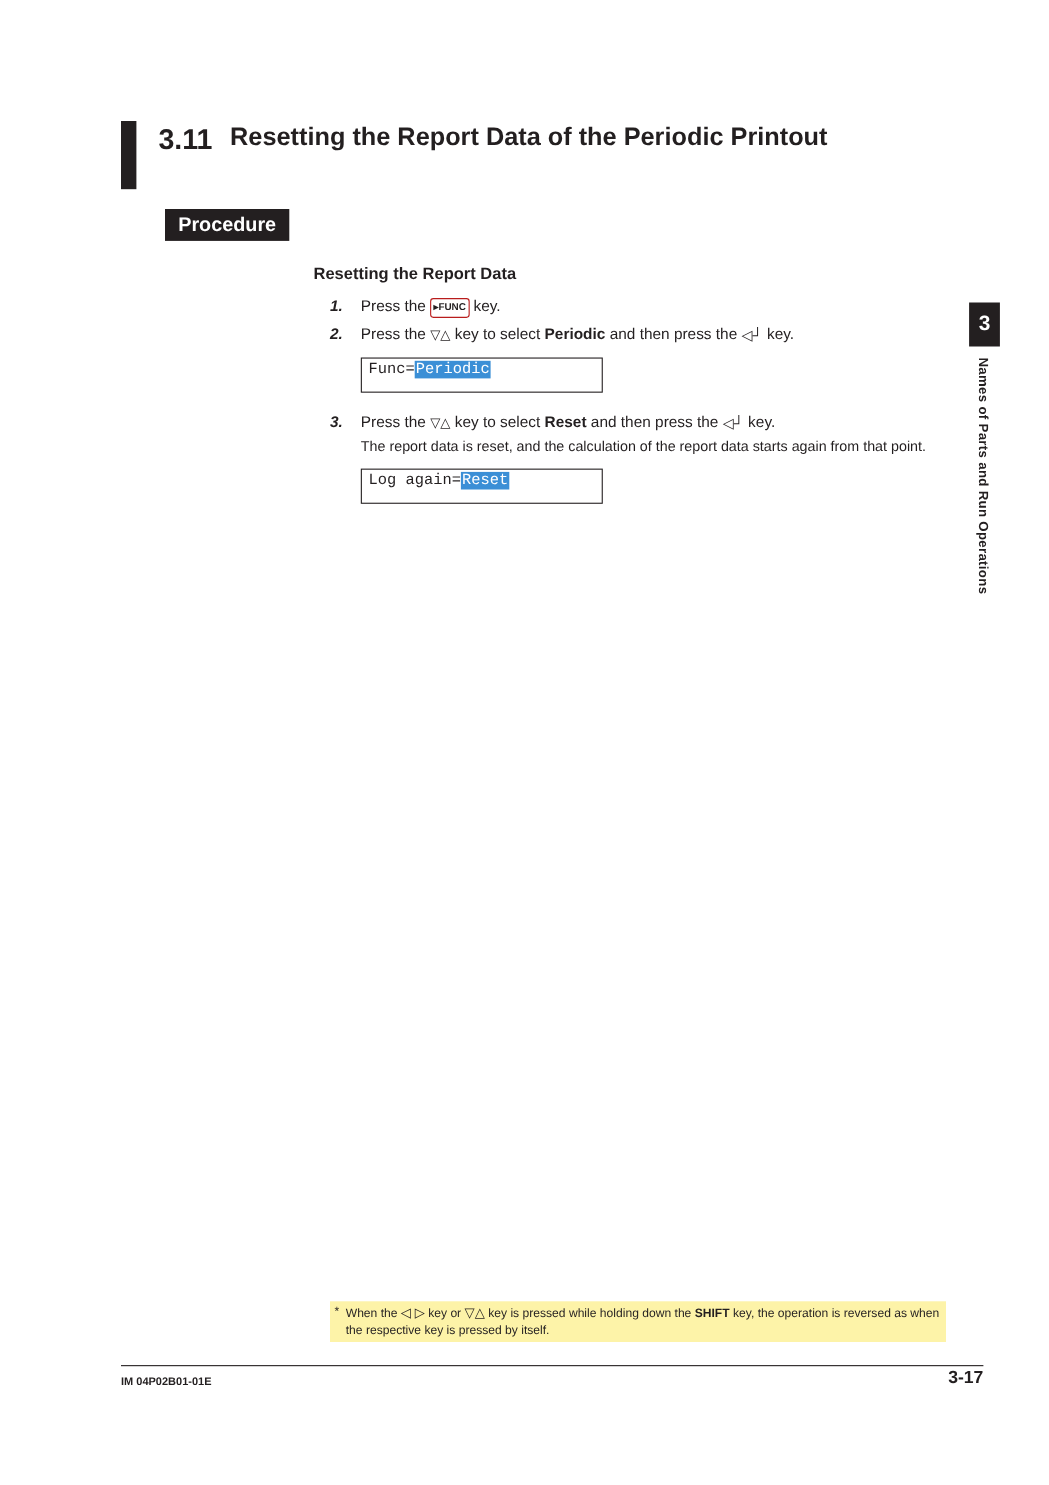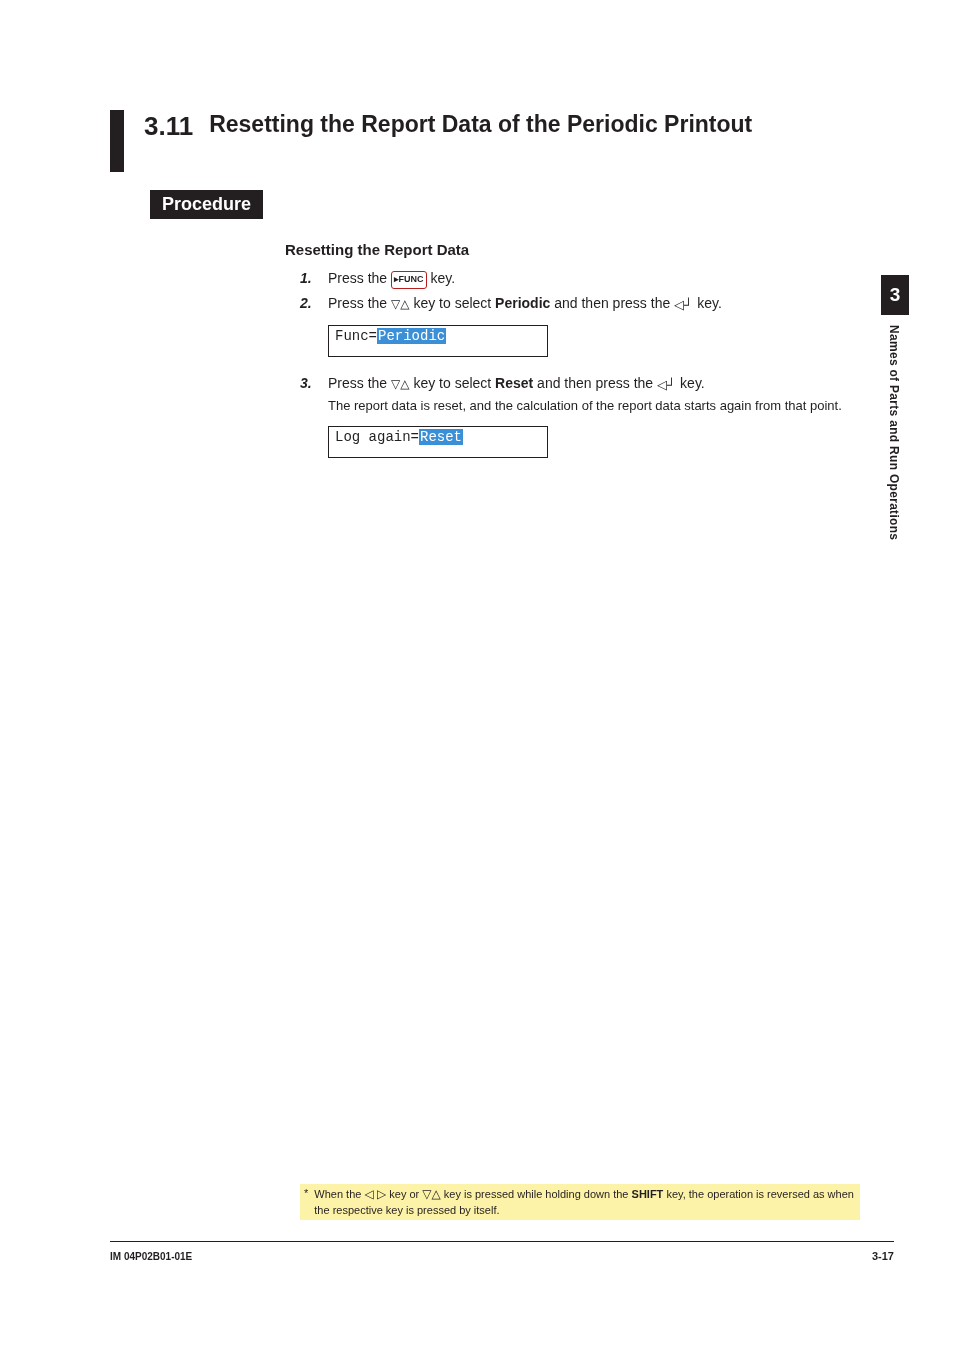--- a/index.html
+++ b/index.html
@@ -161,21 +161,21 @@
     position: absolute;
     left: 110px;
     bottom: 88px;
     font-size: 10px;
     font-weight: bold;
   }
   .footer-right {
     position: absolute;
     right: 60px;
     bottom: 88px;
-    font-size: 11px;
+    font-size: 16px;
     font-weight: bold;
   }
 </style>
 </head>
 <body>
 
 <div class="page">
 
   <div class="side-tab">
     <div class="side-tab-num">3</div>

